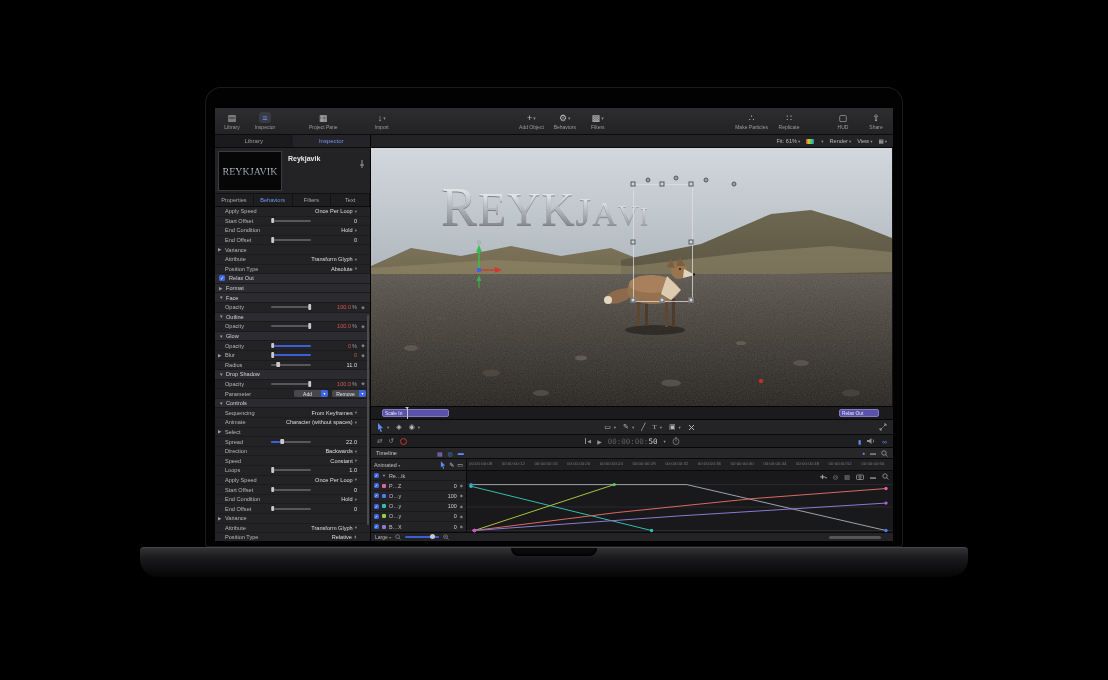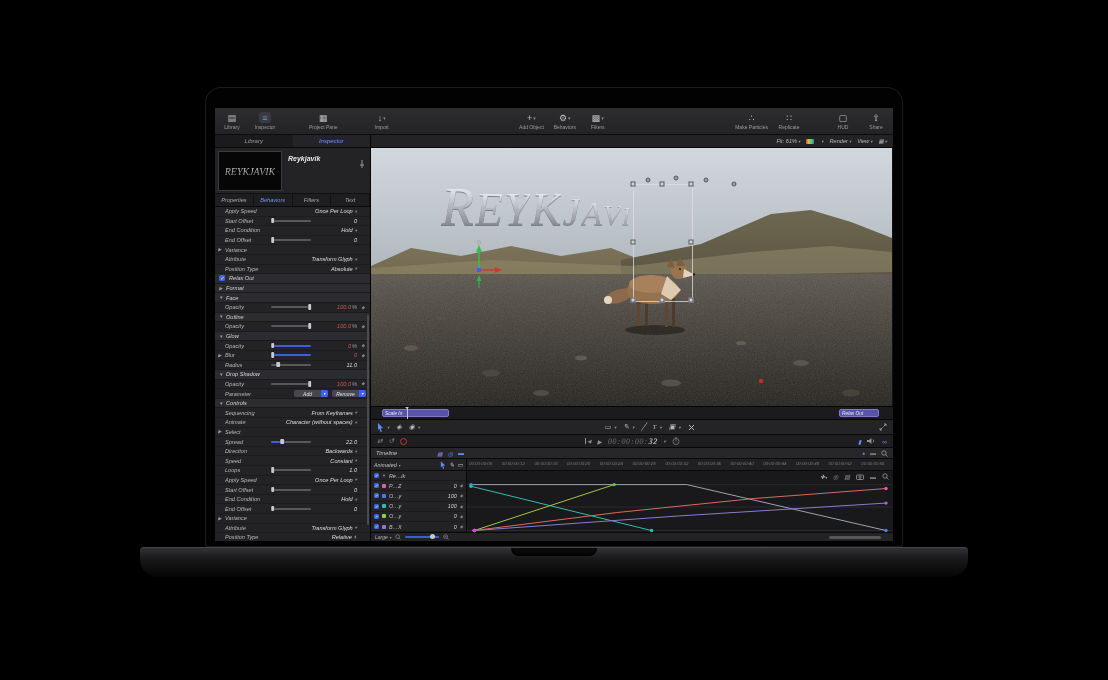--- a/index.html
+++ b/index.html
@@ -17,21 +17,21 @@
   .app{position:absolute;left:215px;top:108px;width:678px;height:433px;background:#1d1d1f;overflow:hidden;}
   .toolbar{height:27px;background:linear-gradient(#2d2d30,#232326);border-bottom:1px solid #0c0c0d;
            display:flex;align-items:center;padding:0 5px;box-sizing:border-box;}
   .tb-group{display:flex;gap:9px;}
   .tb-spacer{flex:1;}
   .tb-btn{display:flex;flex-direction:column;align-items:center;min-width:24px;cursor:default;}
   .tb-ico{height:11px;display:flex;align-items:center;gap:1px;color:#bfbfc2;font-size:9px;line-height:10px;}
   .tb-ico .chev{font-size:5px;color:#8a8a8e;}
   .tb-lbl{font-size:5px;color:#9b9b9f;margin-top:1px;white-space:nowrap;}
   .tb-btn.sel .tb-ico{background:#3a3a42;border-radius:3px;padding:0 3px;color:#6f96f5;}
-  .main{display:flex;height:406px;font-style:italic;}
+  .main{display:flex;height:406px;}
   
   .panel{width:155px;background:#232325;border-right:1px solid #040405;display:flex;flex-direction:column;}
   .panel-tabs{height:12px;display:flex;background:#1b1b1d;border-bottom:1px solid #0a0a0b;}
   .ptab{flex:1;font-size:6px;color:#9b9b9f;display:flex;align-items:center;justify-content:center;}
   .ptab.sel{color:#6f96f5;background:#242428;}
   .preview{height:46px;display:flex;padding:3px;box-sizing:border-box;background:#232325;border-bottom:1px solid #101011;}
   .thumb{width:62px;height:38px;background:#060607;border:1px solid #3c3c40;display:flex;align-items:center;justify-content:center;overflow:hidden;}
   .thumb span{font-family:"Liberation Serif",serif;font-size:10px;letter-spacing:0;
       background:linear-gradient(#f2f3f4,#8f959b 65%,#5f646a);-webkit-background-clip:text;background-clip:text;color:transparent;}
   .pv-title{font-size:7px;color:#e8e8ea;font-weight:bold;margin:4px 0 0 6px;flex:1;}
@@ -658,21 +658,21 @@
           </span>
         </div>
 
         <div class="transport">
           <span>⇄</span>
           <span>↺</span>
           <span class="rec"></span>
           <span class="sp"></span>
           <span style="border-left:1px solid #8f8f94;padding-left:1px;font-size:5px;">◀</span>
           <span style="font-size:6px;">▶</span>
-          <span class="tc"><span>00:00:00:</span><b>32</b></span>
+          <span class="tc"><span>00:00:00:</span><b>50</b></span>
           <span class="chev" style="font-size:4.5px;">▾</span>
           <span>
             <svg class="icon-svg" width="8" height="8" viewBox="0 0 8 8">
                 <circle cx="4" cy="4.5" r="3" stroke="#77777c" fill="none" stroke-width="0.9"></circle>
                 <line x1="4" y1="4.5" x2="4" y2="2.5" stroke="#77777c" stroke-width="0.9"></line>
                 <line x1="3" y1="0.8" x2="5" y2="0.8" stroke="#77777c" stroke-width="0.9"></line>
               </svg>
           </span>
           <span class="sp"></span>
           <span class="blue" style="font-size:6px;">▮</span>

